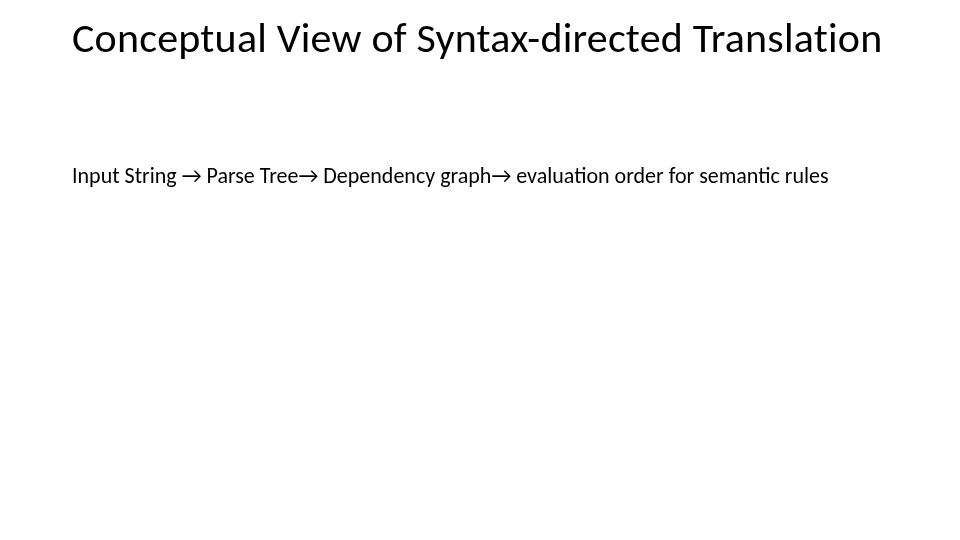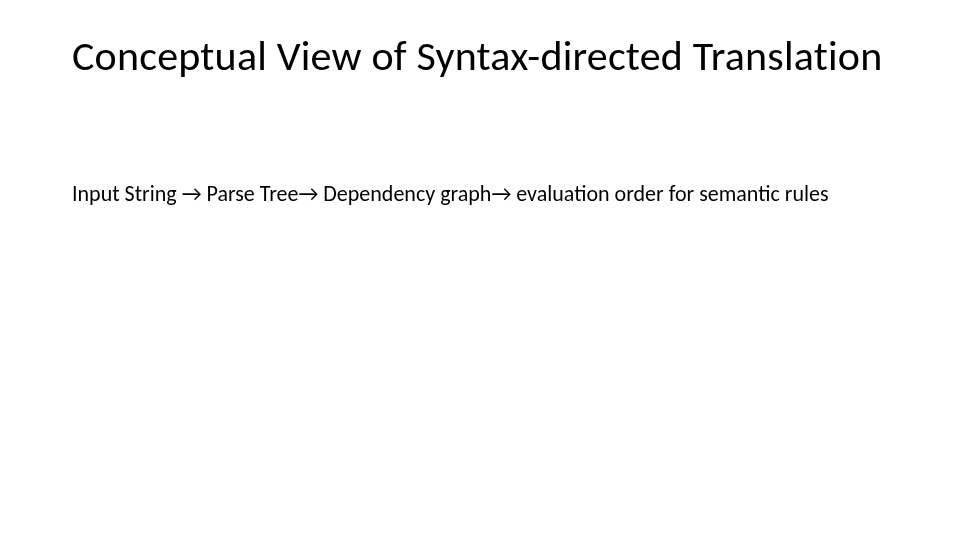--- a/index.html
+++ b/index.html
@@ -8,21 +8,21 @@
     width: 960px;
     height: 540px;
     background: #ffffff;
     font-family: Calibri, "Segoe UI", Arial, sans-serif;
     color: #000000;
   }
   .slide {
     box-sizing: border-box;
     width: 960px;
     height: 540px;
-    padding: 32px 72px 40px 72px;
+    padding: 14px 72px 40px 72px;
   }
   .title {
     font-family: "Calibri Light", Calibri, "Segoe UI Light", "Segoe UI", Arial, sans-serif;
     font-weight: 300;
     font-size: 42px;
     line-height: 1.15;
     margin: 0 0 100px 0;
     letter-spacing: 0.2px;
   }
   .body p {

